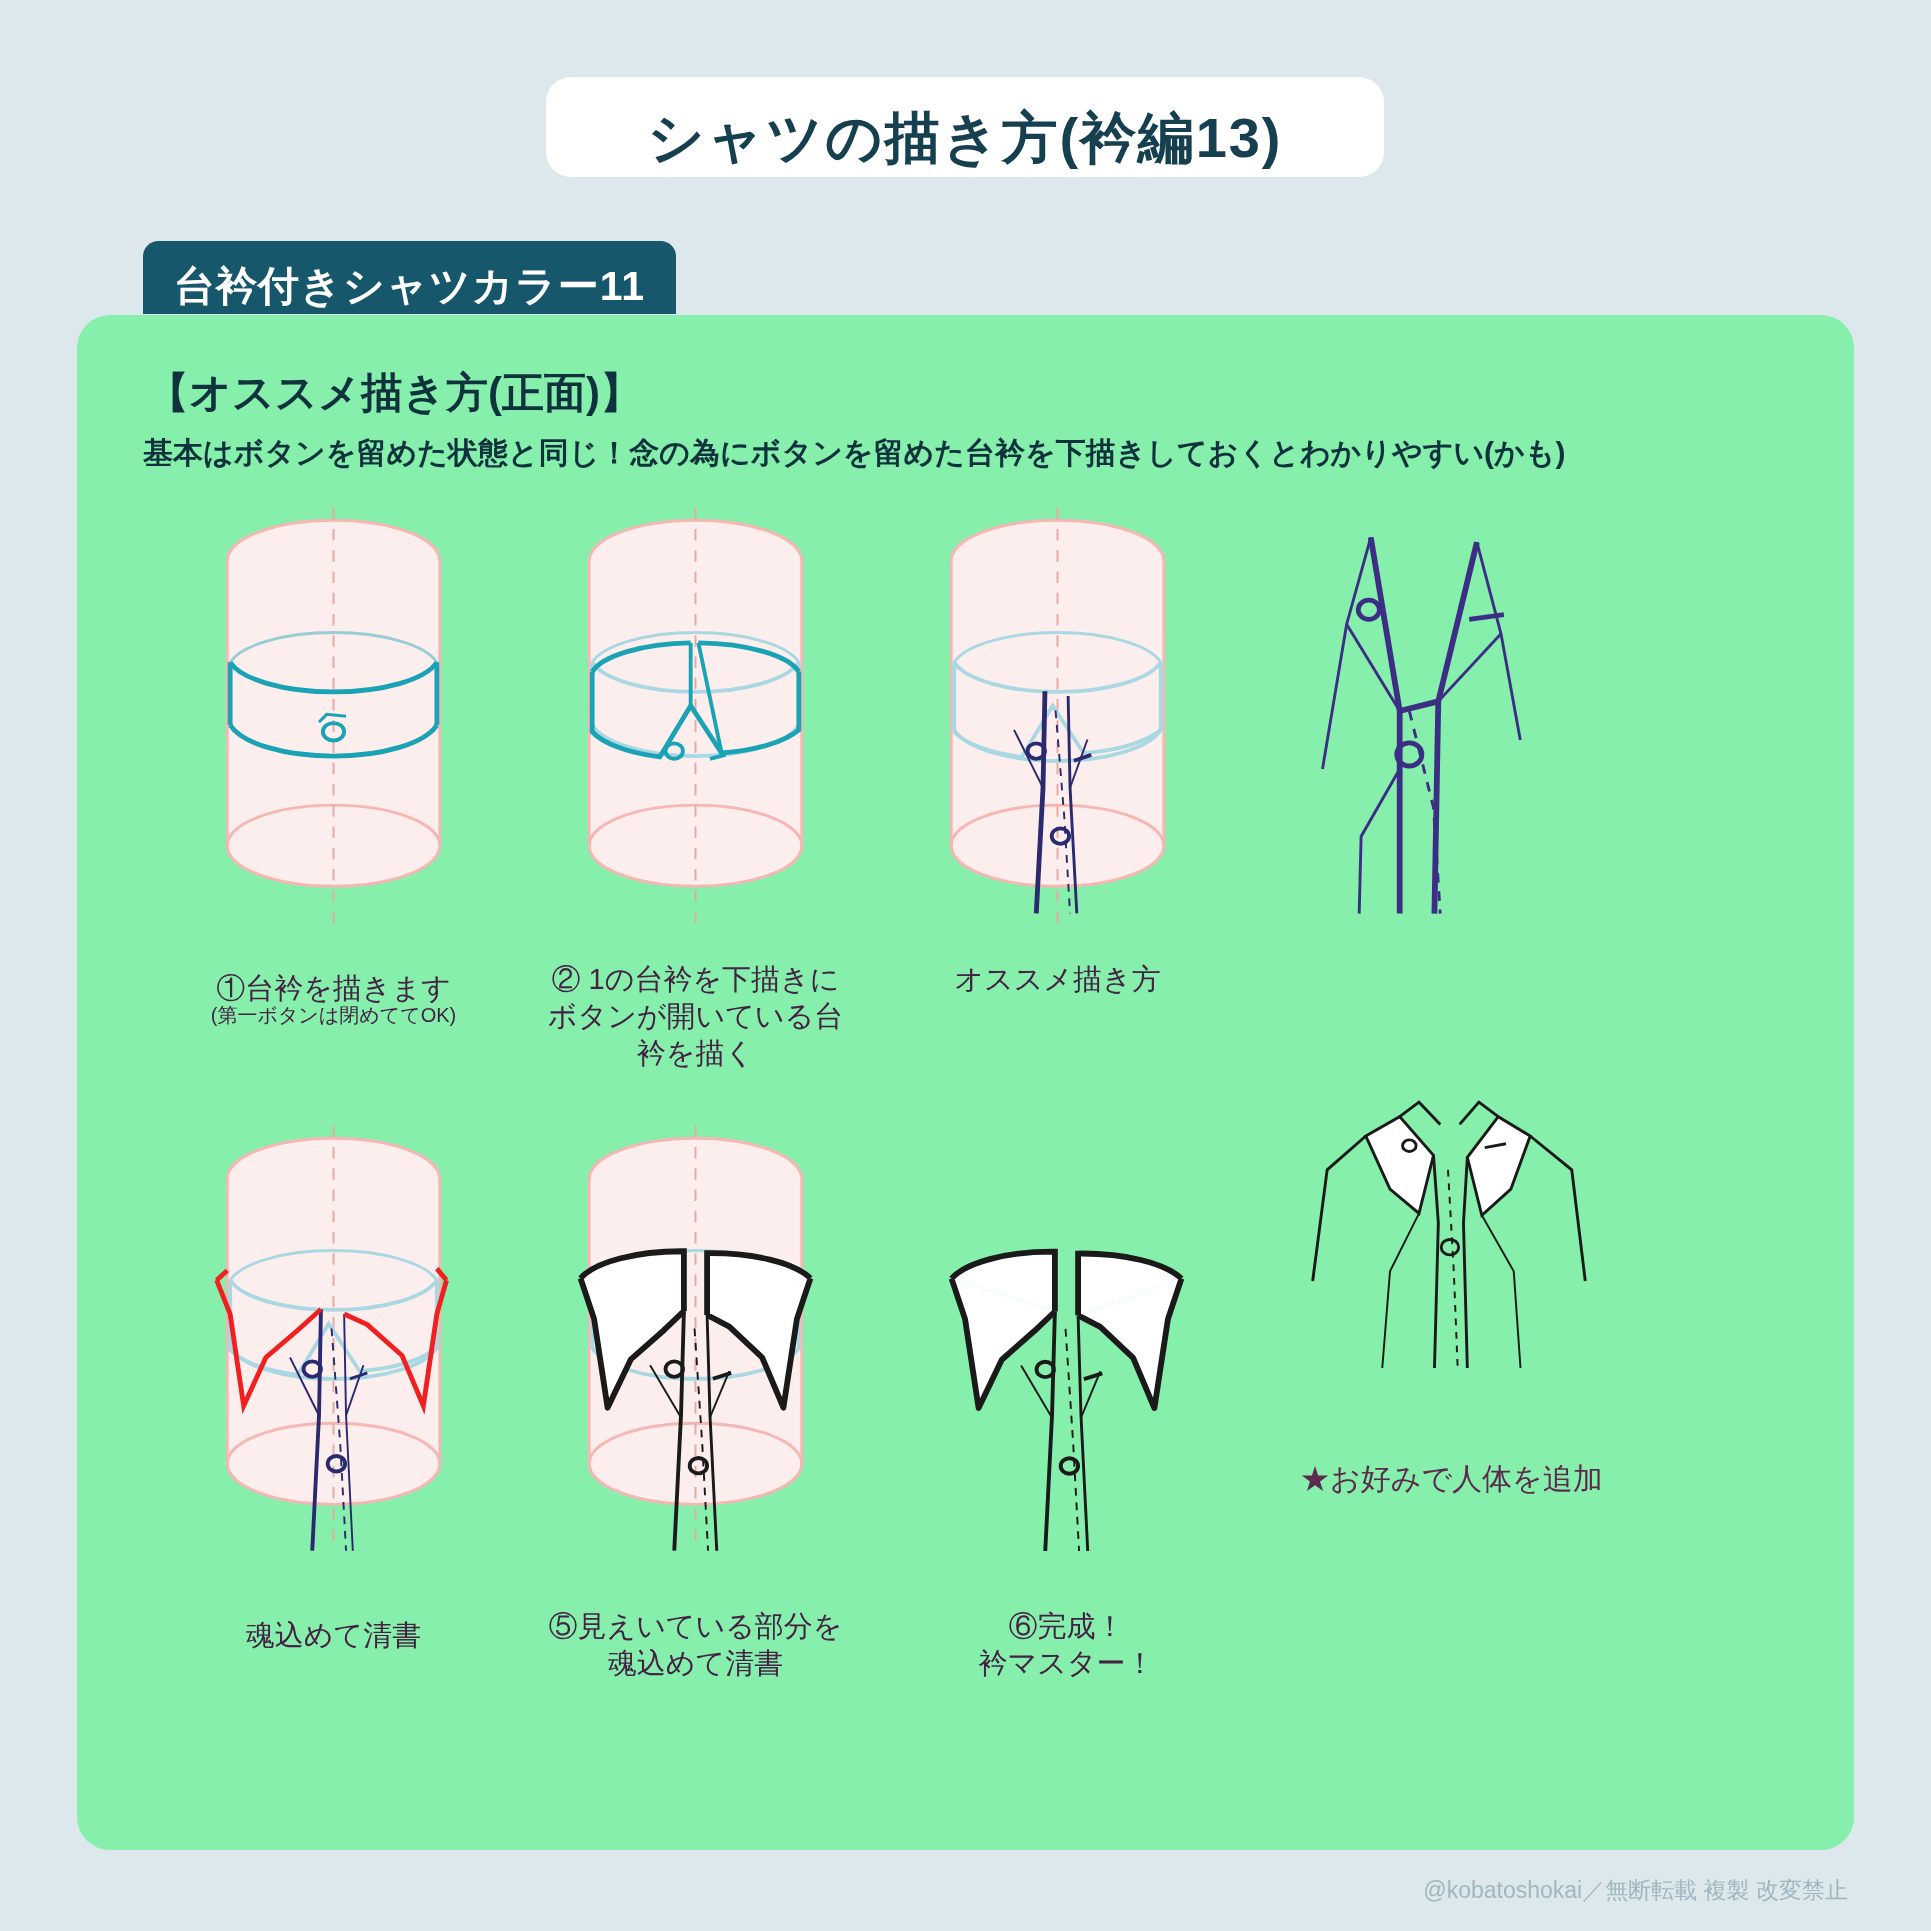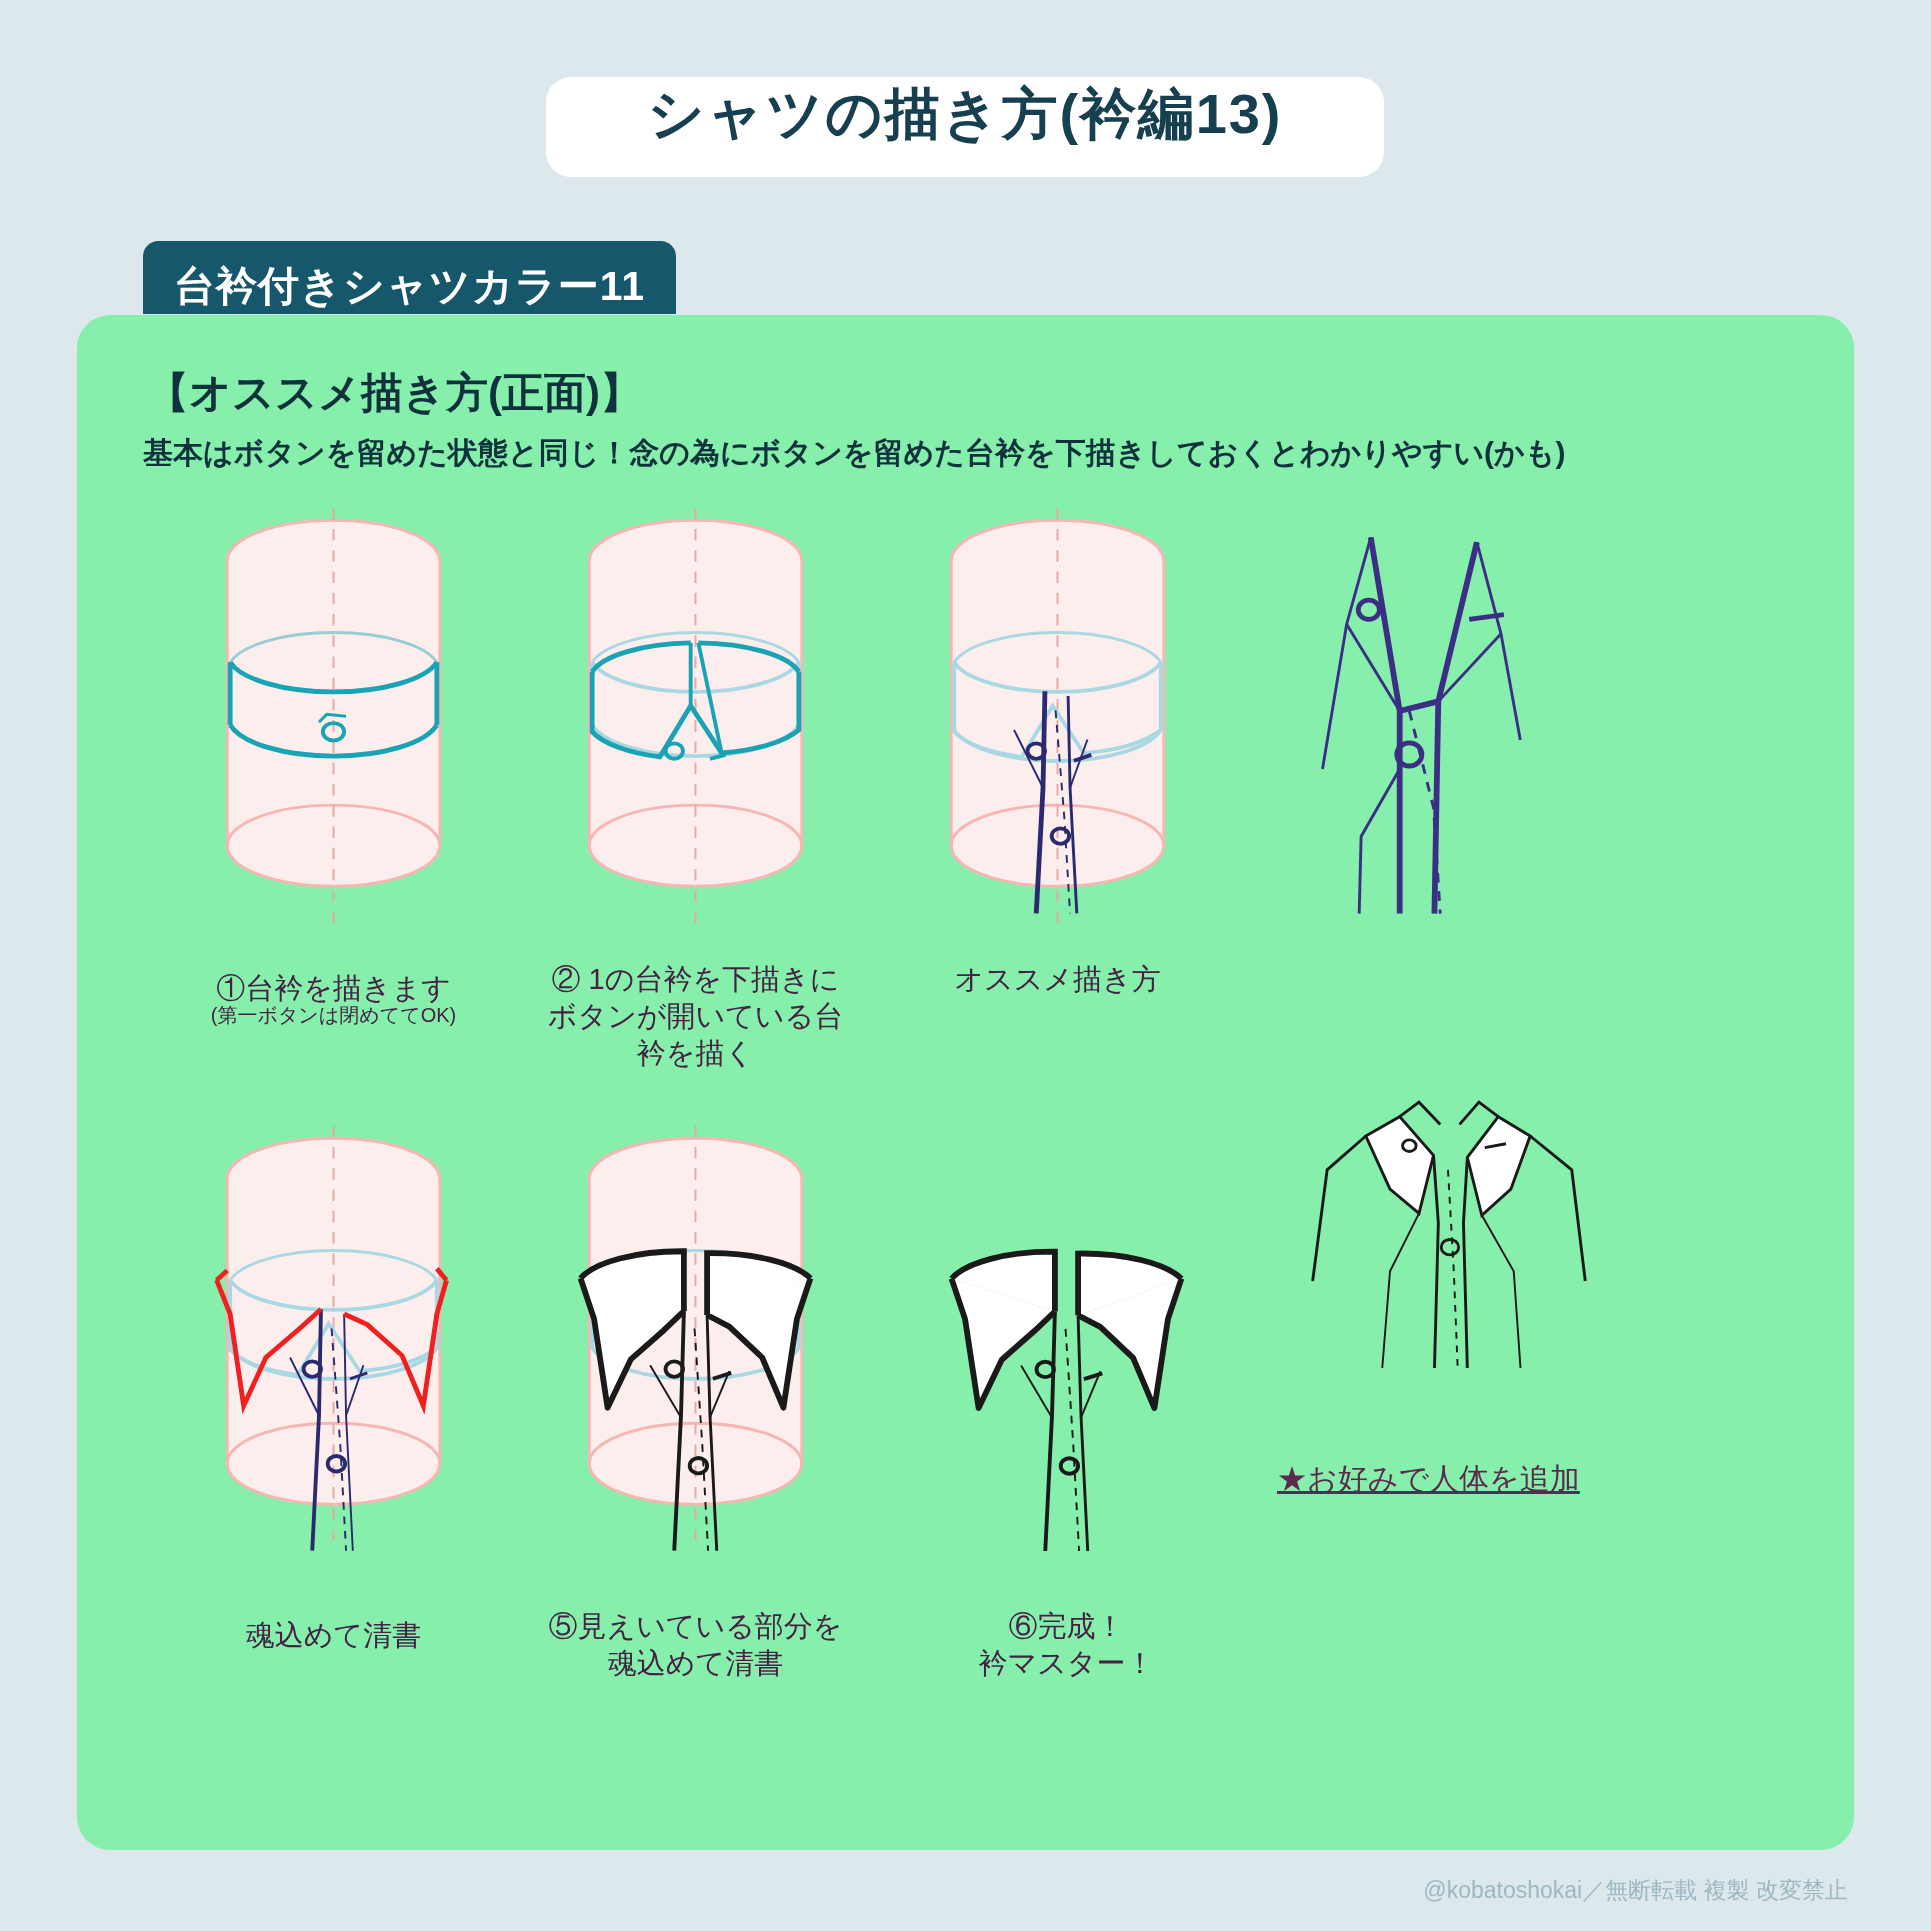--- a/index.html
+++ b/index.html
@@ -22,21 +22,21 @@
   
   .title-pill {
     position: absolute;
     left: 546px;
     top: 77px;
     width: 838px;
     height: 100px;
     background: #ffffff;
     border-radius: 25px;
     display: flex;
-    align-items: flex-start;
+    align-items: flex-end;
     justify-content: center;
   }
   .title-pill .title-text {
     font-size: 56px;
     font-weight: bold;
     color: #16404f;
     letter-spacing: 1.9px;
     white-space: nowrap;
   }
 
@@ -352,21 +352,21 @@
           <path d="M200 82 L196 150 L200 300" fill="none" stroke="#1a1a1a" stroke-width="3"></path>
           <path d="M180 95 L186 200 L190 300" fill="none" stroke="#1a1a1a" stroke-width="2" stroke-dasharray="7 7"></path>
           <ellipse cx="182" cy="175" rx="9" ry="8" fill="none" stroke="#1a1a1a" stroke-width="3"></ellipse>
           <path d="M95 60 L55 95 L40 210" fill="none" stroke="#1a1a1a" stroke-width="3"></path>
           <path d="M265 60 L308 95 L322 210" fill="none" stroke="#1a1a1a" stroke-width="3"></path>
           <path d="M150 140 L120 200 L112 300" fill="none" stroke="#1a1a1a" stroke-width="2"></path>
           <path d="M215 142 L248 200 L255 300" fill="none" stroke="#1a1a1a" stroke-width="2"></path>
           <ellipse cx="140" cy="70" rx="7" ry="6" fill="none" stroke="#1a1a1a" stroke-width="3"></ellipse>
           <path d="M218 72 L240 68" stroke="#1a1a1a" stroke-width="3" fill="none"></path>
         </svg>
-        <div class="final-note" style="left:3px; top:381px;text-decoration:underline;">★お好みで人体を追加</div>
+        <div class="final-note" style="left:26px; top:381px;">★お好みで人体を追加</div>
       </div>
 
     </div>
   </div>
 
   <div class="credit">@kobatoshokai／無断転載 複製 改変禁止</div>
 </div>
 
 
 </body></html>

